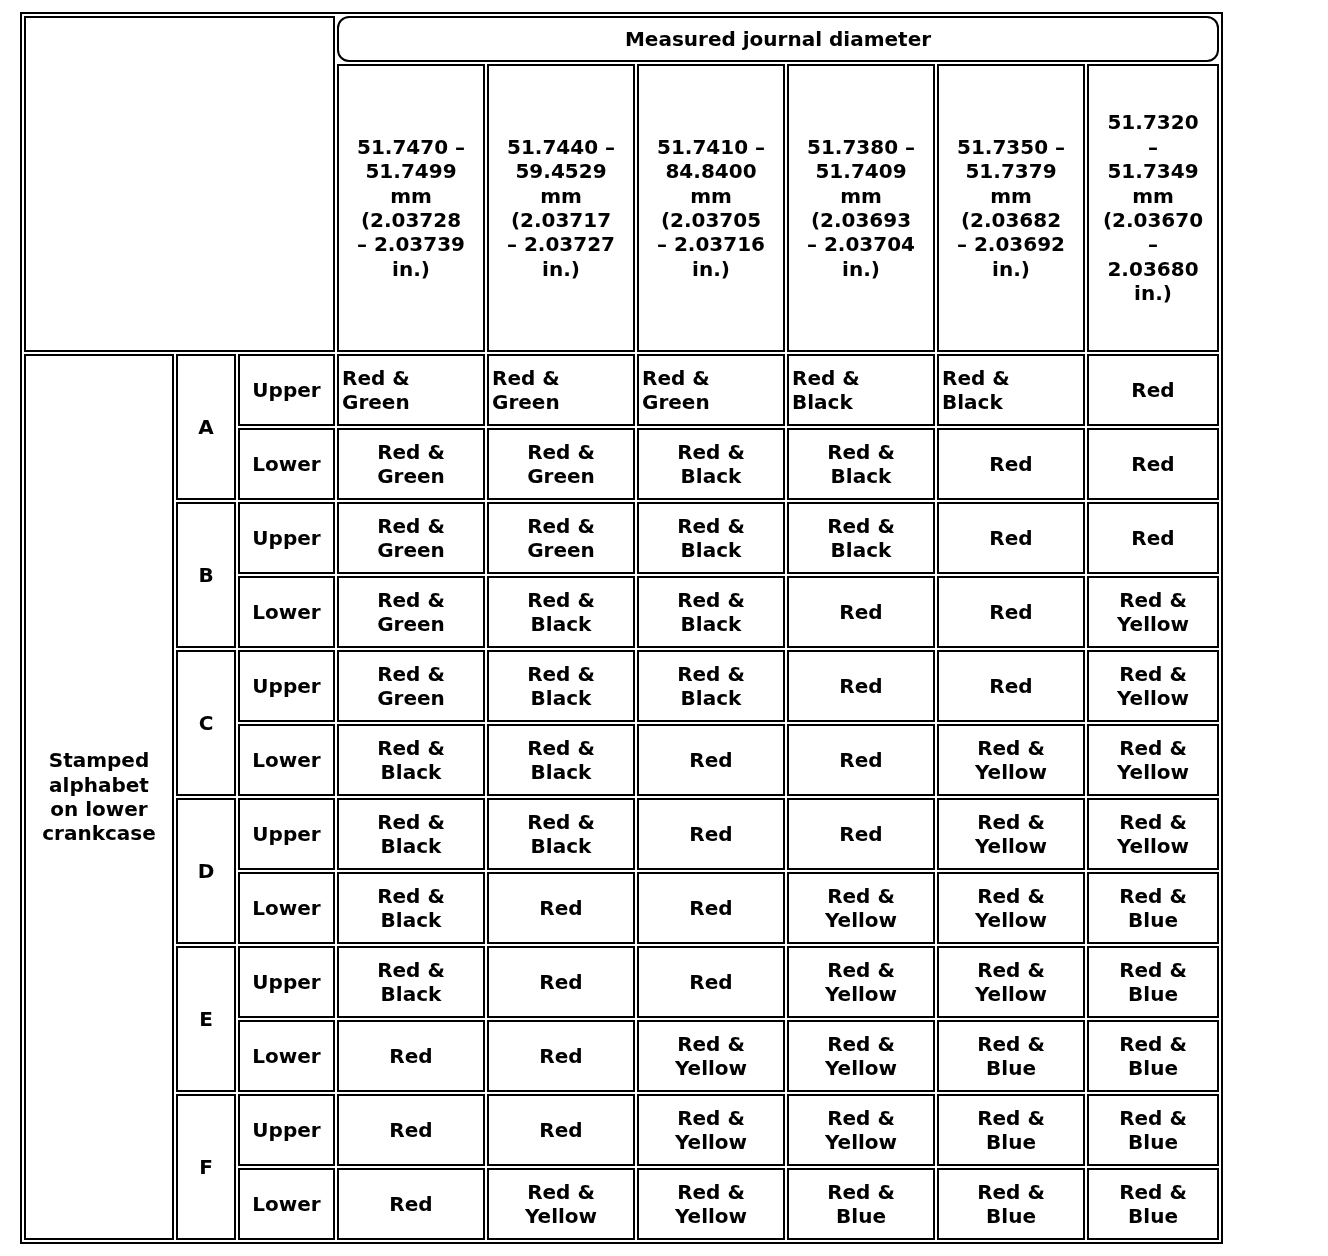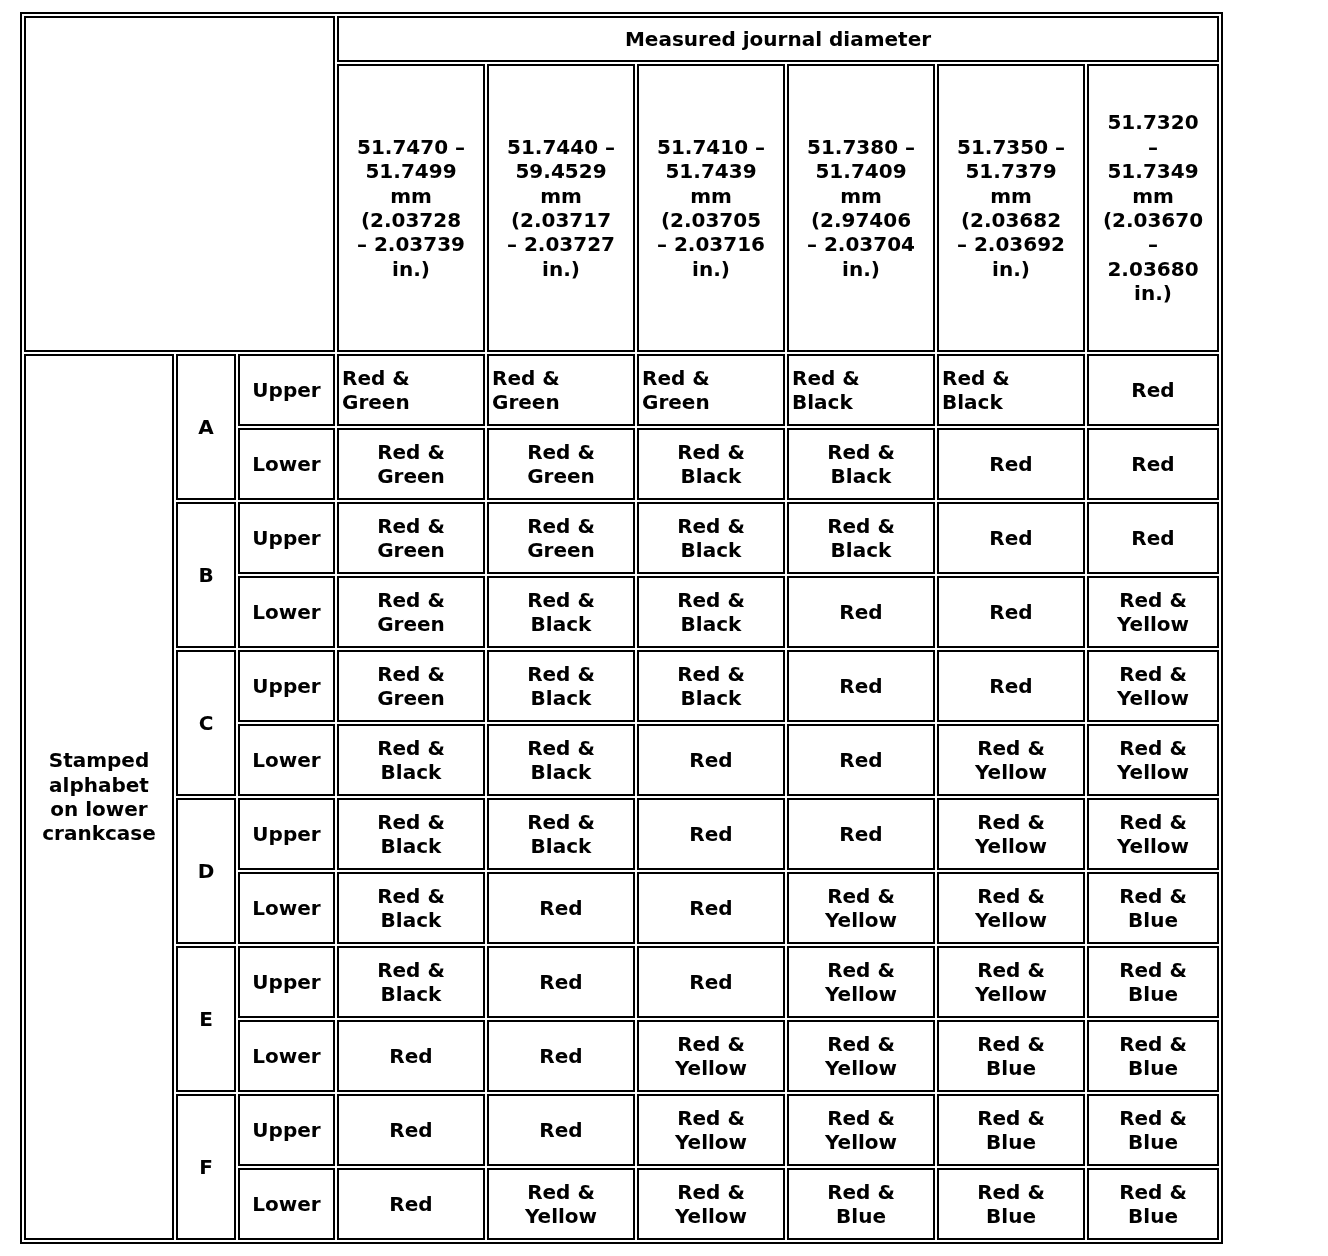--- a/index.html
+++ b/index.html
@@ -27,21 +27,21 @@
     font-size: 20px;
     line-height: 1.22;
     text-align: center;
     vertical-align: middle;
     white-space: pre-line;
     padding: 0 2px;
     overflow: hidden;
     background: #ffffff;
   }
   td.corner { border: 2px solid #000000; }
-  td.title-cell { height: 42px; }
+  td.title-cell { height: 42px; border-radius: 12px; }
   td.colhead { height: 284px; margin-top: 24px; }
   tr.data-row td { height: 68px; }
   td.rowgroup-label { }
   td.letter { }
   td.pos { }
   td.data.left { text-align: left; padding-left: 3px; }
 </style>
 </head>
 <body>
 
@@ -69,29 +69,29 @@
 (2.03728
 – 2.03739
 in.)</td>
         <td class="colhead">51.7440 –
 59.4529
 mm
 (2.03717
 – 2.03727
 in.)</td>
         <td class="colhead">51.7410 –
-51.7439
+84.8400
 mm
 (2.03705
 – 2.03716
 in.)</td>
         <td class="colhead">51.7380 –
 51.7409
 mm
-(2.97406
+(2.03693
 – 2.03704
 in.)</td>
         <td class="colhead">51.7350 –
 51.7379
 mm
 (2.03682
 – 2.03692
 in.)</td>
         <td class="colhead">51.7320
 –

